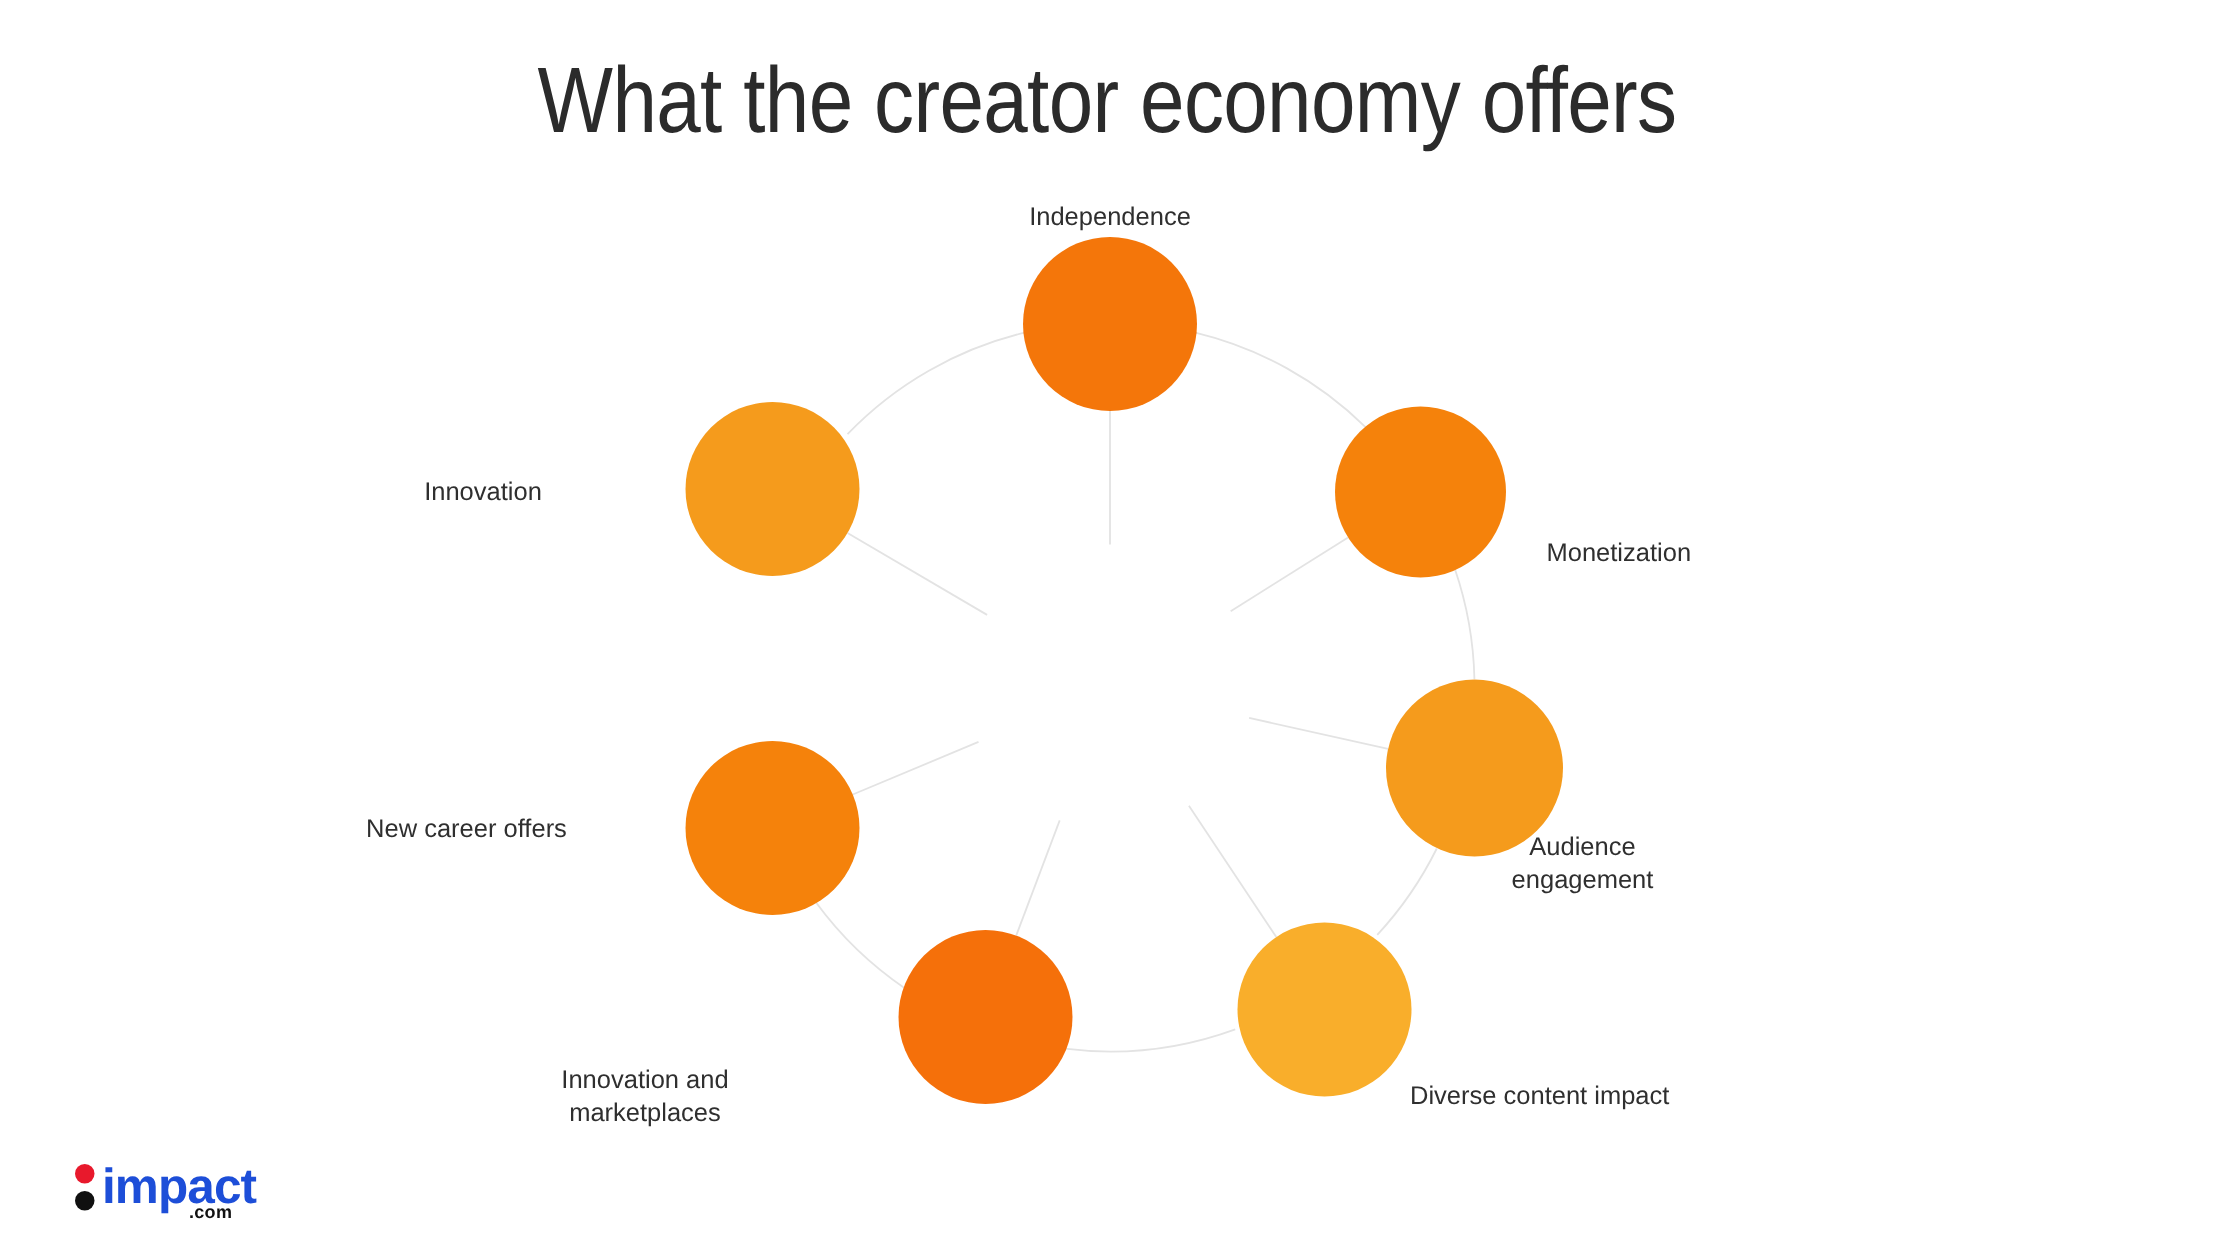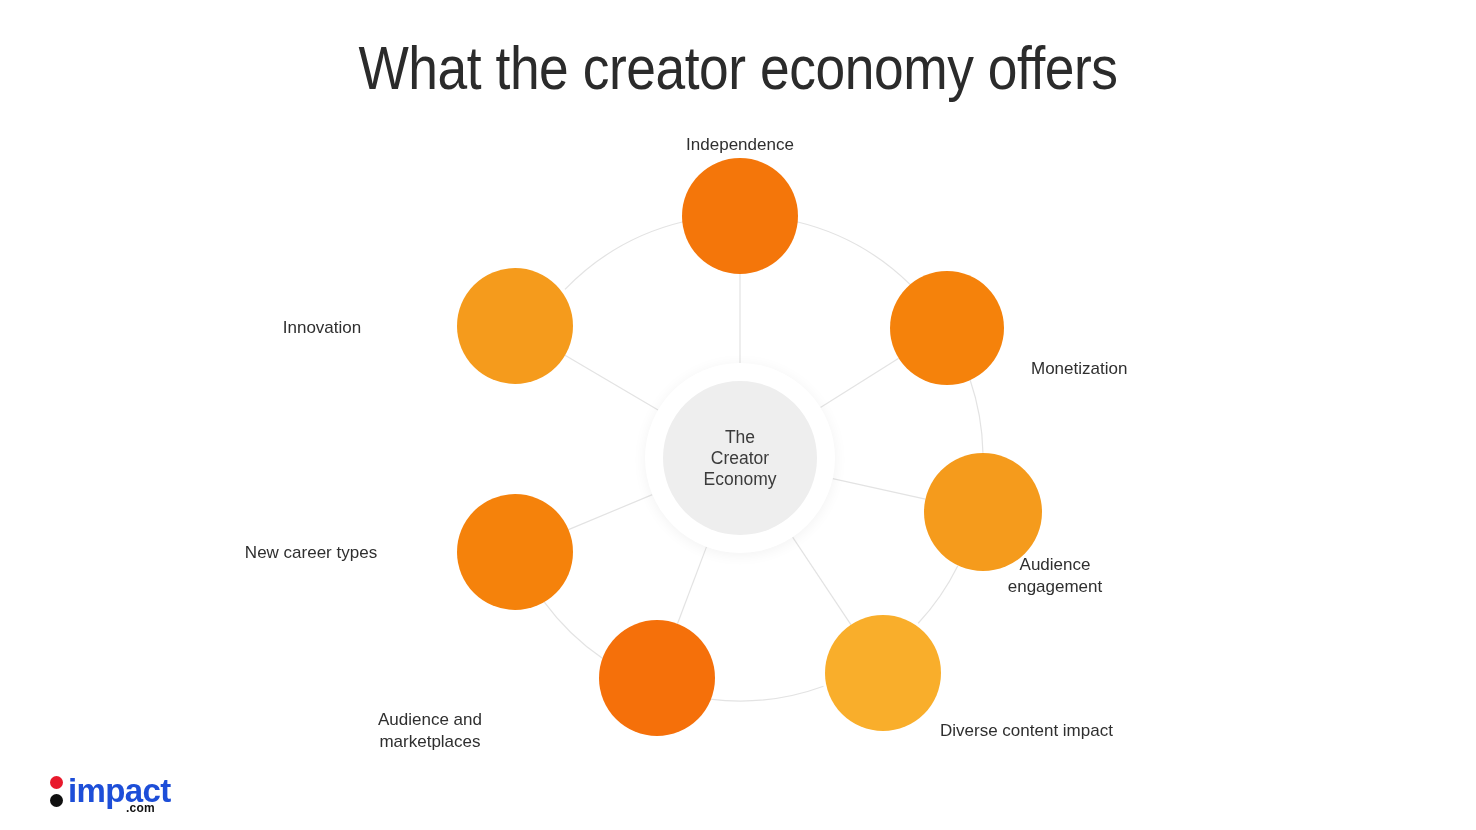--- a/index.html
+++ b/index.html
@@ -178,35 +178,28 @@
       <div class="node-circle" style="left: 682px; top: 158px; width: 116px; height: 116px; background: rgb(244, 118, 10);"></div>
       <div class="node-label lbl-center" style="width: 260px; top: 134px; left: 610px;">Independence</div>
       <div class="node-circle" style="left: 890px; top: 271px; width: 114px; height: 114px; background: rgb(245, 130, 11);"></div>
       <div class="node-label lbl-right" style="width: 240px; top: 314px; left: 1031px; margin-top: 44px;">Monetization</div>
       <div class="node-circle" style="left: 924px; top: 453px; width: 118px; height: 118px; background: rgb(245, 155, 28);"></div>
       <div class="node-label lbl-center" style="width: 138px; top: 554px; left: 986px;">Audience
 engagement</div>
       <div class="node-circle" style="left: 825px; top: 615px; width: 116px; height: 116px; background: rgb(249, 174, 43);"></div>
       <div class="node-label lbl-right" style="width: 250px; top: 720px; left: 940px;">Diverse content impact</div>
       <div class="node-circle" style="left: 599px; top: 620px; width: 116px; height: 116px; background: rgb(245, 112, 10);"></div>
-      <div class="node-label lbl-center" style="width: 138px; top: 709px; left: 361px;">Audience and
+      <div class="node-label lbl-center" style="width: 138px; top: 709px; left: 361px;">Innovation and
 marketplaces</div>
       <div class="node-circle" style="left: 457px; top: 494px; width: 116px; height: 116px; background: rgb(245, 130, 11);"></div>
-      <div class="node-label lbl-left" style="width: 250px; top: 542px; left: 186px;">New career types</div>
+      <div class="node-label lbl-left" style="width: 250px; top: 542px; left: 186px;">New career offers</div>
       <div class="node-circle" style="left: 457px; top: 268px; width: 116px; height: 116px; background: rgb(245, 155, 28);"></div>
       <div class="node-label lbl-left" style="width: 230px; top: 317px; left: 207px;">Innovation</div>
     </div>
 
-  <div id="hub">
-    <div id="hub-inner">
-      <div id="hub-label">The
-Creator
-Economy</div>
-    </div>
-  </div>
 
 </div>
 
 <div id="logo">
   <div id="logo-dots">
     <div class="logo-dot" id="logo-dot-top"></div>
     <div class="logo-dot" id="logo-dot-bottom"></div>
   </div>
   <div id="logo-wordmark">impact</div>
   <div id="logo-tld">.com</div>

